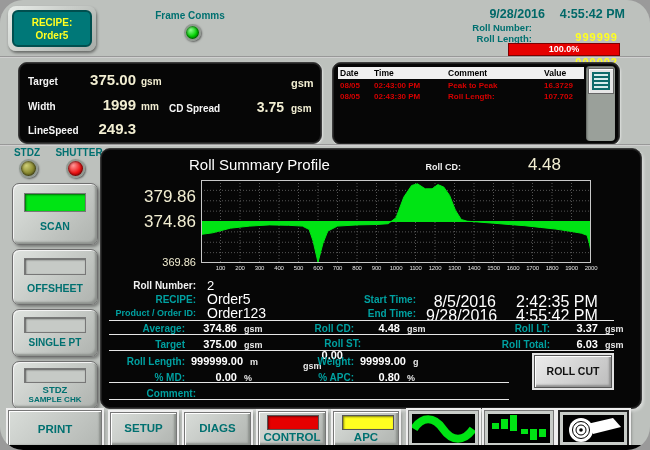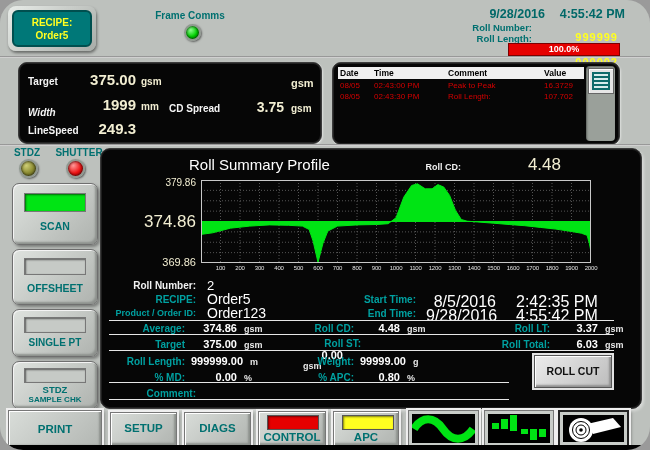--- a/index.html
+++ b/index.html
@@ -33,21 +33,21 @@
   .iv-value{position:absolute;color:#f2eed2;font-weight:bold;font-size:15px;text-align:right;}
   .iv-unit{position:absolute;color:#f2eed2;font-weight:bold;font-size:10px;}
   #current-value{position:absolute;color:#f2eed2;font-weight:bold;font-size:27px;text-align:right;letter-spacing:1px;}
 
   
   #alarm-panel{left:332px;top:62px;width:286px;height:81px;border-radius:9px;}
   #alarm-table{position:absolute;left:5px;top:4px;width:246px;height:73px;}
   #alarm-head{position:absolute;left:0;top:0;width:246px;height:12px;background:#f0f0f0;}
   .ahc{position:absolute;top:1px;font-weight:bold;font-size:8.5px;color:#000;}
   .alarm-row{position:absolute;left:0;width:246px;height:11px;}
-  .ac{position:absolute;font-weight:normal;font-size:8px;color:#d40000;white-space:nowrap;}
+  .ac{position:absolute;font-weight:bold;font-size:8px;color:#d40000;white-space:nowrap;}
   .ac0,.ahc0{left:2px;} .ac1,.ahc1{left:36px;} .ac2,.ahc2{left:110px;} .ac3,.ahc3{left:206px;}
   #alarm-scroll{position:absolute;left:253px;top:3px;width:29px;height:75px;background:#9aa09a;border-radius:4px;
     box-shadow:inset 1px 1px 2px rgba(0,0,0,.4);}
   #alarm-scroll-btn{position:absolute;left:2px;top:2px;width:24px;height:24px;background:#e6e6e6;
     border:1px solid #666;box-shadow:inset 1px 1px 0 #fff;cursor:pointer;}
   #alarm-scroll-btn .pad{position:absolute;left:3px;top:3px;right:3px;bottom:3px;background:#0e6b6b;}
   #alarm-scroll-btn .pad i{display:block;height:2px;margin:2px 2px 0 2px;background:#d8ecec;}
 
   
   .side-btn{position:absolute;left:12px;width:84px;border-radius:7px;cursor:pointer;
@@ -127,21 +127,21 @@
 
   <div class="groove" style="top:56px;"></div>
 
   <div class="abs blackpanel" id="instant-panel">
     <span class="iv-label" style="left:9px;top:13px;">Target</span>
     <span class="iv-value" style="left:42px;top:8px;width:75px;">375.00</span>
     <span class="iv-unit" style="left:122px;top:13px;">gsm</span>
 
     <span class="iv-unit" style="left:272px;top:14px;font-size:11px;">gsm</span>
 
-    <span class="iv-label" style="left:9px;top:44px;font-style:italic;">Width</span>
+    <span class="iv-label" style="left:9px;top:38px;">Width</span>
     <span class="iv-value" style="left:42px;top:33px;width:75px;">1999</span>
     <span class="iv-unit" style="left:122px;top:38px;">mm</span>
 
     <span class="iv-label" style="left:150px;top:40px;">CD Spread</span>
     <span class="iv-value" style="left:205px;top:36px;width:60px;font-size:14px;">3.75</span>
     <span class="iv-unit" style="left:272px;top:40px;">gsm</span>
 
     <span class="iv-label" style="left:9px;top:62px;">LineSpeed</span>
     <span class="iv-value" style="left:42px;top:57px;width:75px;">249.3</span>
   </div>
@@ -205,21 +205,21 @@
     <div class="cap" style="top:22px;font-size:9.5px;">STDZ</div>
     <div class="cap" style="top:33px;font-size:8px;">SAMPLE CHK</div>
   </div>
   <div id="print-btn">PRINT</div>
 
   <div class="abs" id="main-panel">
     <div id="main-title">Roll Summary Profile</div>
     <div id="roll-cd-label">Roll CD:</div>
     <div id="roll-cd-value">4.48</div>
 
-    <div class="ylab" style="left:15px;top:28px;width:80px;font-size:10px;">379.86</div>
+    <div class="ylab" style="left:15px;top:38px;width:80px;font-size:17px;">379.86</div>
     <div class="ylab" style="left:10px;top:63px;width:85px;font-size:17px;">374.86</div>
     <div class="ylab" style="left:15px;top:107px;width:80px;font-size:11px;">369.86</div>
 
     <div id="plot-wrap">
       <svg id="plot-svg" width="390" height="83" viewBox="0 0 390 83">
           <line x1="19.5" y1="0" x2="19.5" y2="83" stroke="#8a8a8a" stroke-width="0.6" stroke-dasharray="1 2"></line>
           <line x1="39" y1="0" x2="39" y2="83" stroke="#8a8a8a" stroke-width="0.6" stroke-dasharray="1 2"></line>
           <line x1="58.5" y1="0" x2="58.5" y2="83" stroke="#8a8a8a" stroke-width="0.6" stroke-dasharray="1 2"></line>
           <line x1="78" y1="0" x2="78" y2="83" stroke="#8a8a8a" stroke-width="0.6" stroke-dasharray="1 2"></line>
           <line x1="97.5" y1="0" x2="97.5" y2="83" stroke="#8a8a8a" stroke-width="0.6" stroke-dasharray="1 2"></line>

